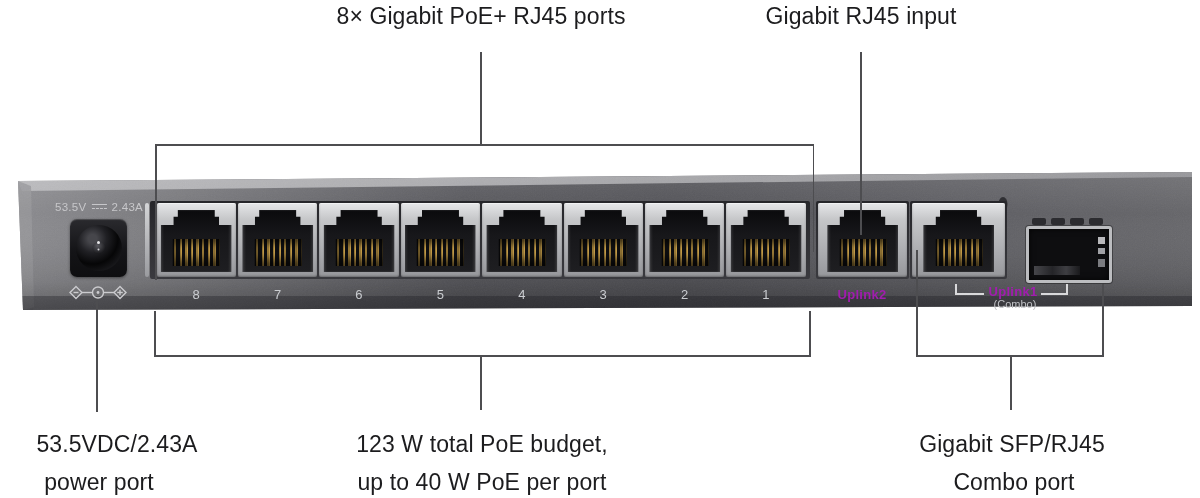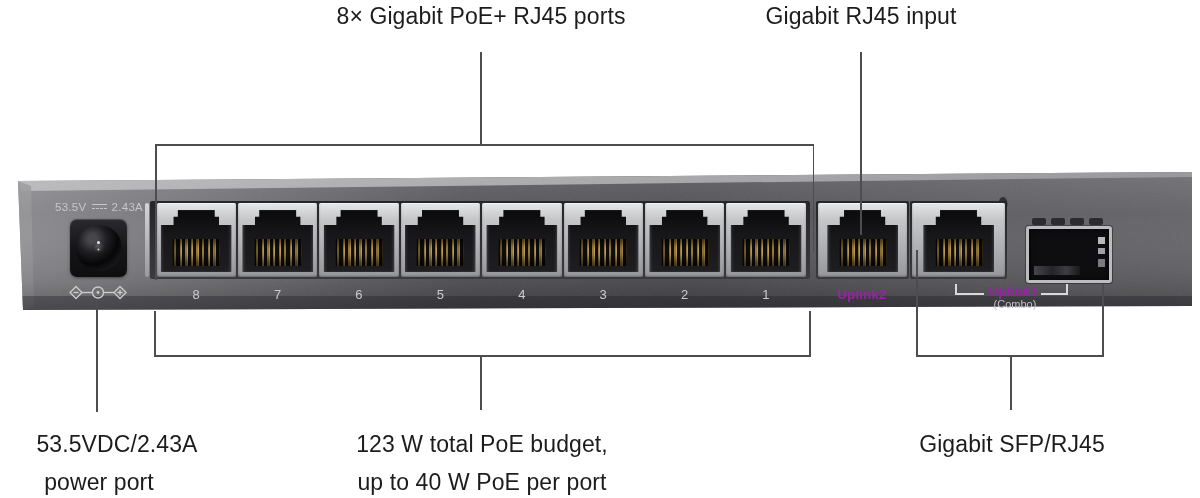--- a/index.html
+++ b/index.html
@@ -233,14 +233,15 @@
   <div class="aline" style="left:1010px;top:355px;width:1.5px;height:55px;"></div>
   <div class="aline" style="left:96px;top:299px;width:1.5px;height:113px;"></div>
 
   <div class="ann" style="left:481px;top:3px;">8× Gigabit PoE+ RJ45 ports</div>
   <div class="ann" style="left:861px;top:3px;">Gigabit RJ45 input</div>
   <div class="ann" style="left:97px;top:431px;margin-left:20px;">53.5VDC/2.43A</div>
   <div class="ann" style="left:99px;top:469px;">power port</div>
   <div class="ann" style="left:482px;top:431px;">123 W total PoE budget,</div>
   <div class="ann" style="left:482px;top:469px;">up to 40 W PoE per port</div>
   <div class="ann" style="left:1012px;top:431px;">Gigabit SFP/RJ45</div>
+  <div class="ann" style="left:1014px;top:469px;">Combo port</div>
 
 </div>
 
 </body></html>

